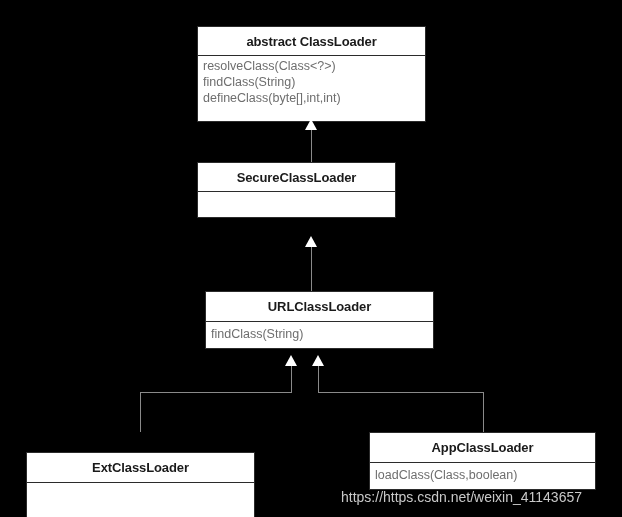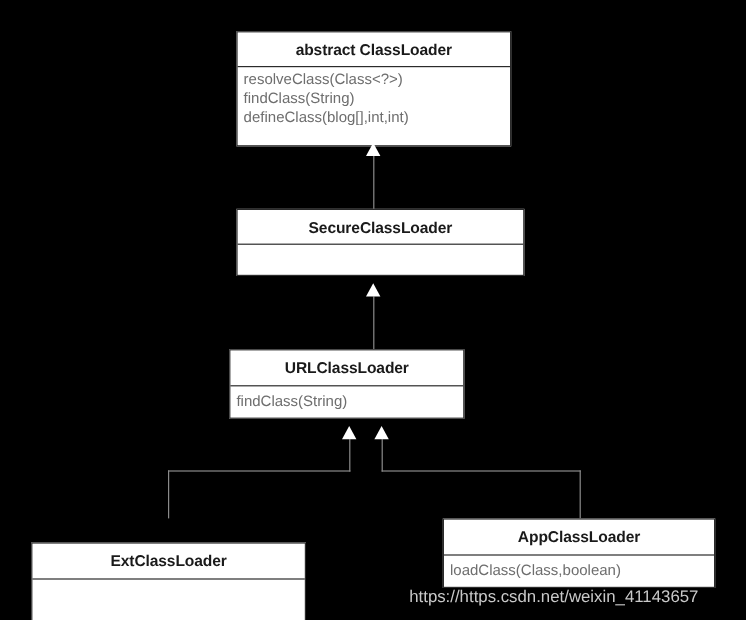--- a/index.html
+++ b/index.html
@@ -100,30 +100,30 @@
   <div class="conn conn-v" style="left:318px; top:366px; height:27px;"></div>
   <div class="conn conn-h" style="left:318px; top:392px; width:166px;"></div>
   <div class="conn conn-v" style="left:483px; top:392px; height:40px;"></div>
   <div class="arrow-head" style="left:312px; top:355px;"></div>
 
   <div class="uml-box" style="left:197px; top:26px; width:229px; height:96px;">
     <div class="uml-title" style="height:29px;">abstract ClassLoader</div>
     <div class="uml-members" style="height:66px;">
       <div class="member-line">resolveClass(Class&lt;?&gt;)</div>
       <div class="member-line">findClass(String)</div>
-      <div class="member-line">defineClass(blog[],int,int)</div>
+      <div class="member-line">defineClass(byte[],int,int)</div>
     </div>
   </div>
 
-  <div class="uml-box" style="left:197px; top:174px; width:240px; height:56px;">
+  <div class="uml-box" style="left:197px; top:162px; width:199px; height:56px;">
     <div class="uml-title" style="height:29px;">SecureClassLoader</div>
     <div class="uml-members" style="height:26px;"></div>
   </div>
 
-  <div class="uml-box" style="left:191px; top:291px; width:196px; height:58px;">
+  <div class="uml-box" style="left:205px; top:291px; width:229px; height:58px;">
     <div class="uml-title" style="height:30px;">URLClassLoader</div>
     <div class="uml-members" style="height:27px; padding-top:4px;">
       <div class="member-line">findClass(String)</div>
     </div>
   </div>
 
   <div class="uml-box" style="left:26px; top:452px; width:229px; height:68px;">
     <div class="uml-title" style="height:30px;">ExtClassLoader</div>
     <div class="uml-members" style="height:27px;"></div>
   </div>

